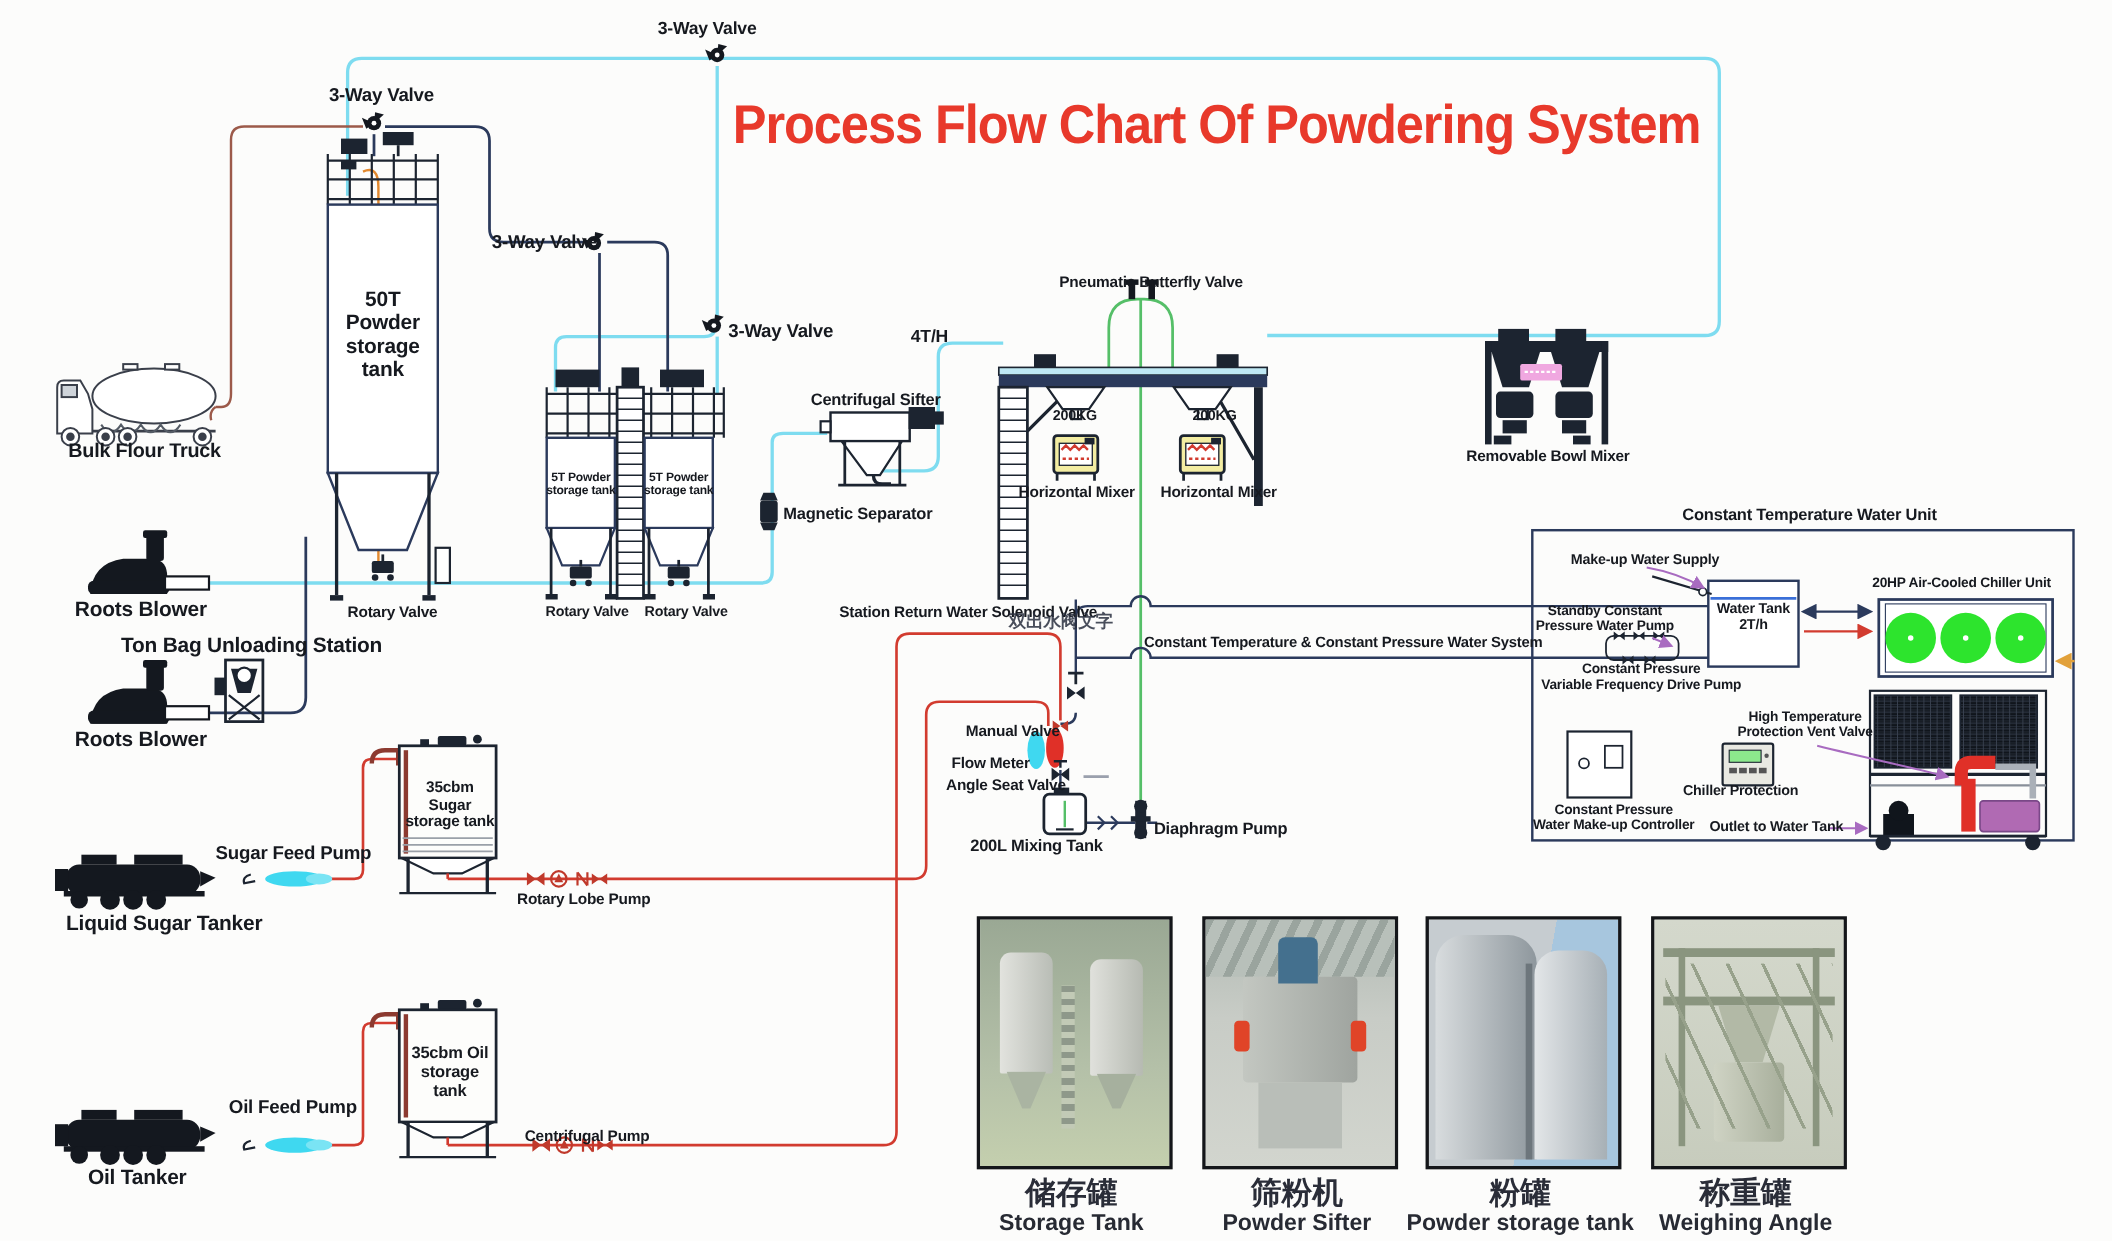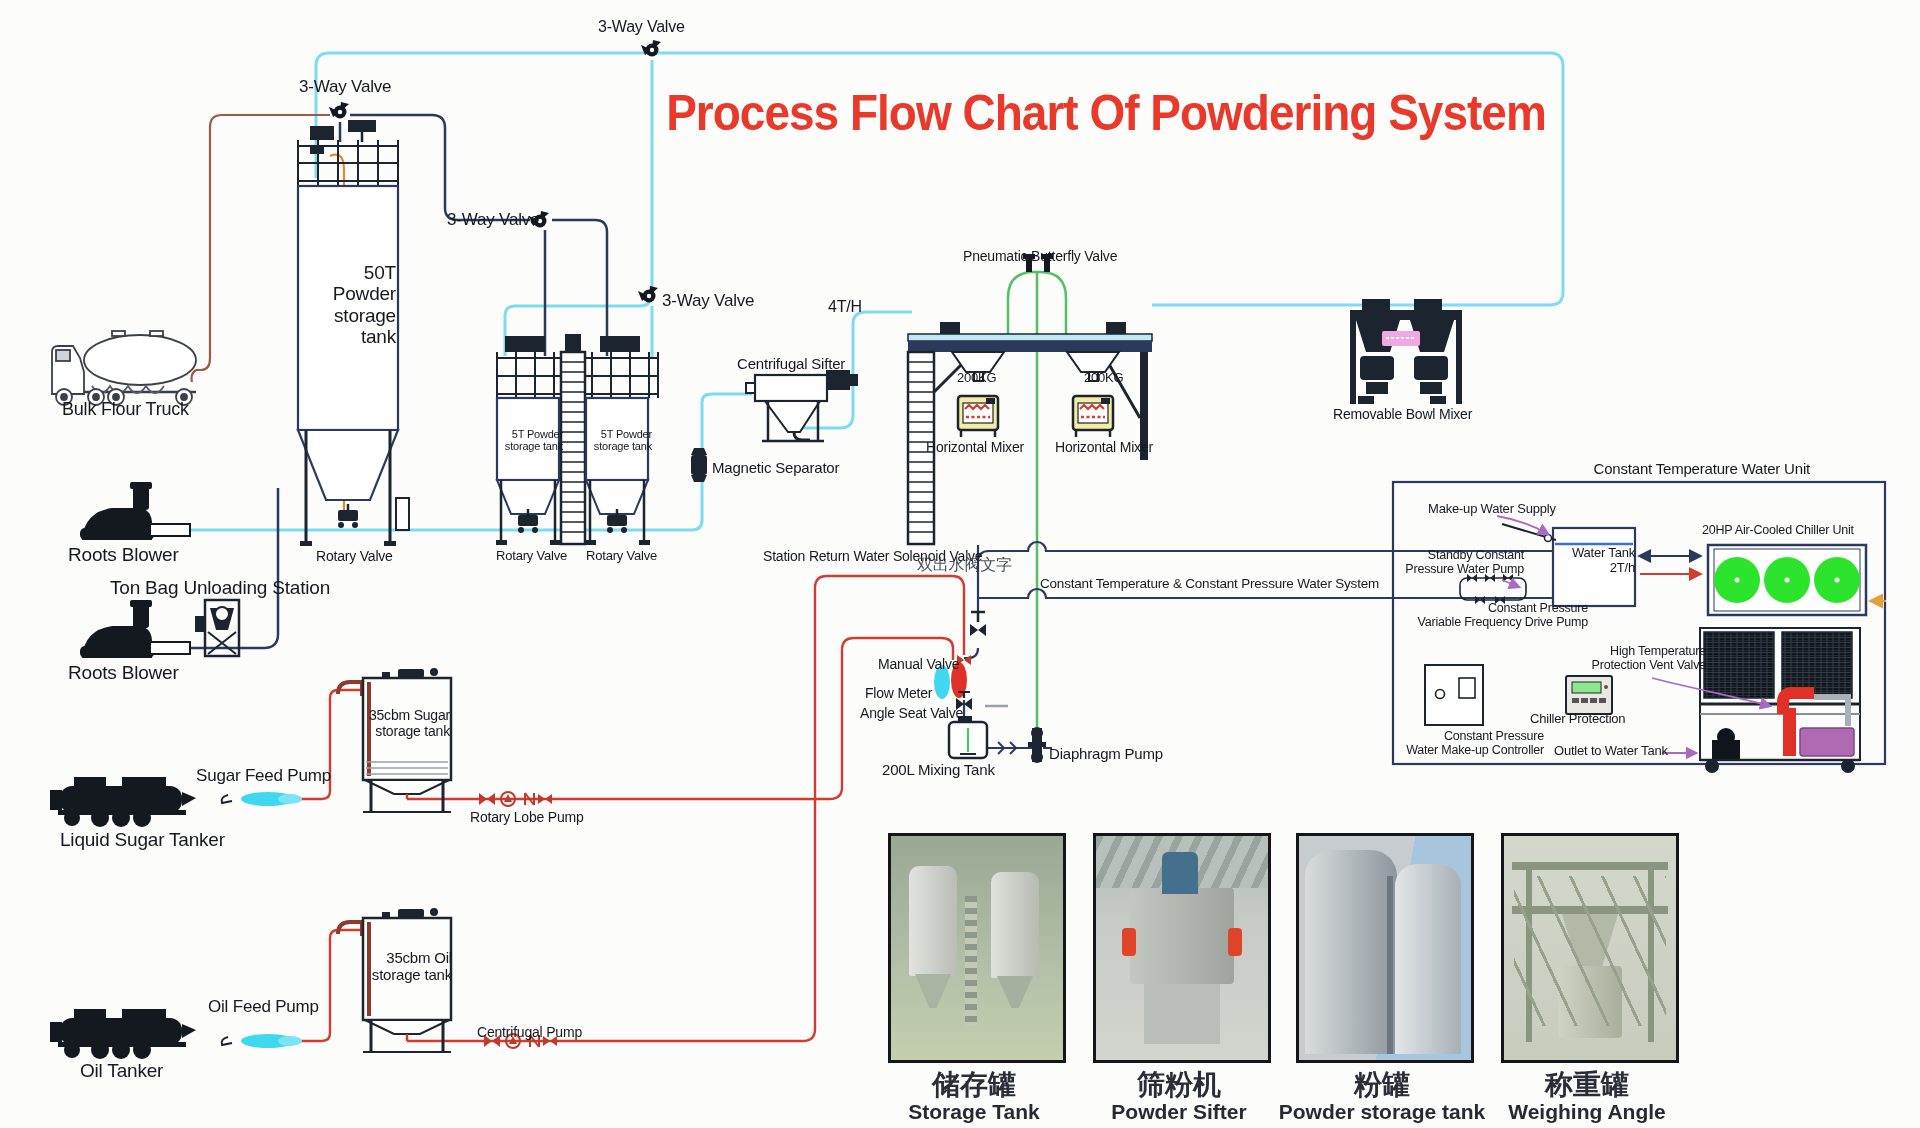--- a/index.html
+++ b/index.html
@@ -1,21 +1,21 @@
 <!DOCTYPE html>
 <html><head>
 <meta charset="utf-8">
 <style>
   html,body{margin:0;padding:0;background:#ffffff;}
   #stage{position:relative;width:1920px;height:1128px;background:#fcfcfb;overflow:hidden;
          font-family:"Liberation Sans",sans-serif;}
   svg{position:absolute;left:0;top:0;}
-  .lbl{position:absolute;font-weight:400;color:#16191f;white-space:pre-line;line-height:1.12;
+  .lbl{position:absolute;font-weight:700;color:#16191f;white-space:pre-line;line-height:1.12;
        letter-spacing:-0.2px;font-family:"Liberation Sans",sans-serif;}
-  .c{text-align:right;}
+  .c{text-align:center;}
   .title{position:absolute;left:650px;top:86px;width:912px;text-align:center;
          font-size:46px;font-weight:700;color:#e8392b;letter-spacing:-1px;
          transform:scaleY(1.08);font-family:"Liberation Sans",sans-serif;}
   .photo{position:absolute;width:172px;height:224px;border:3px solid #14161a;background:#cfd3cc;overflow:hidden;}
   .cap-cn{position:absolute;font-size:28px;font-weight:700;color:#2a2d38;text-align:center;font-family:"DejaVu Sans","Liberation Sans",sans-serif;}
   .cap-en{position:absolute;font-size:21px;font-weight:600;color:#272a33;text-align:center;}
   .ph-el{position:absolute;}
 </style>
 </head>
 <body>

